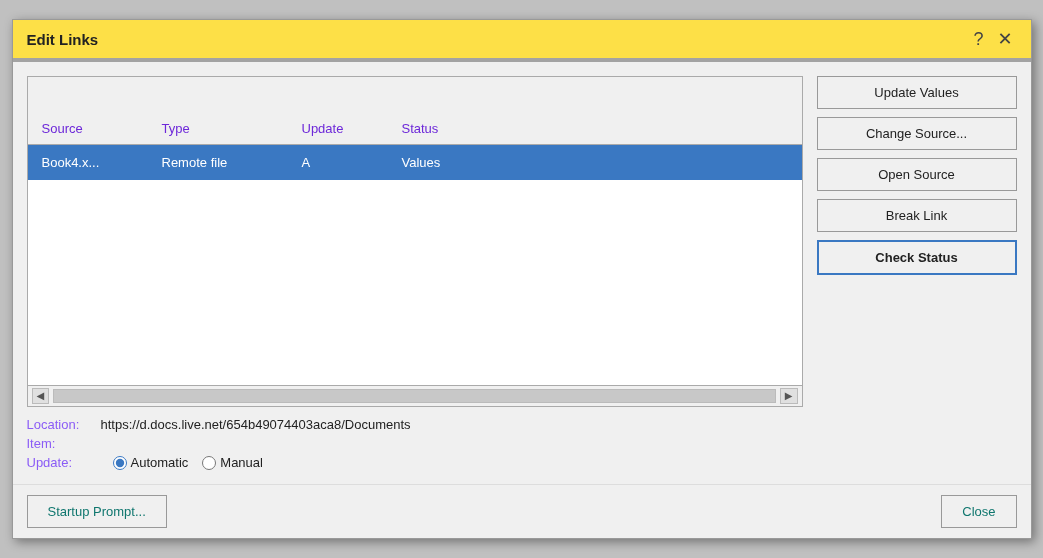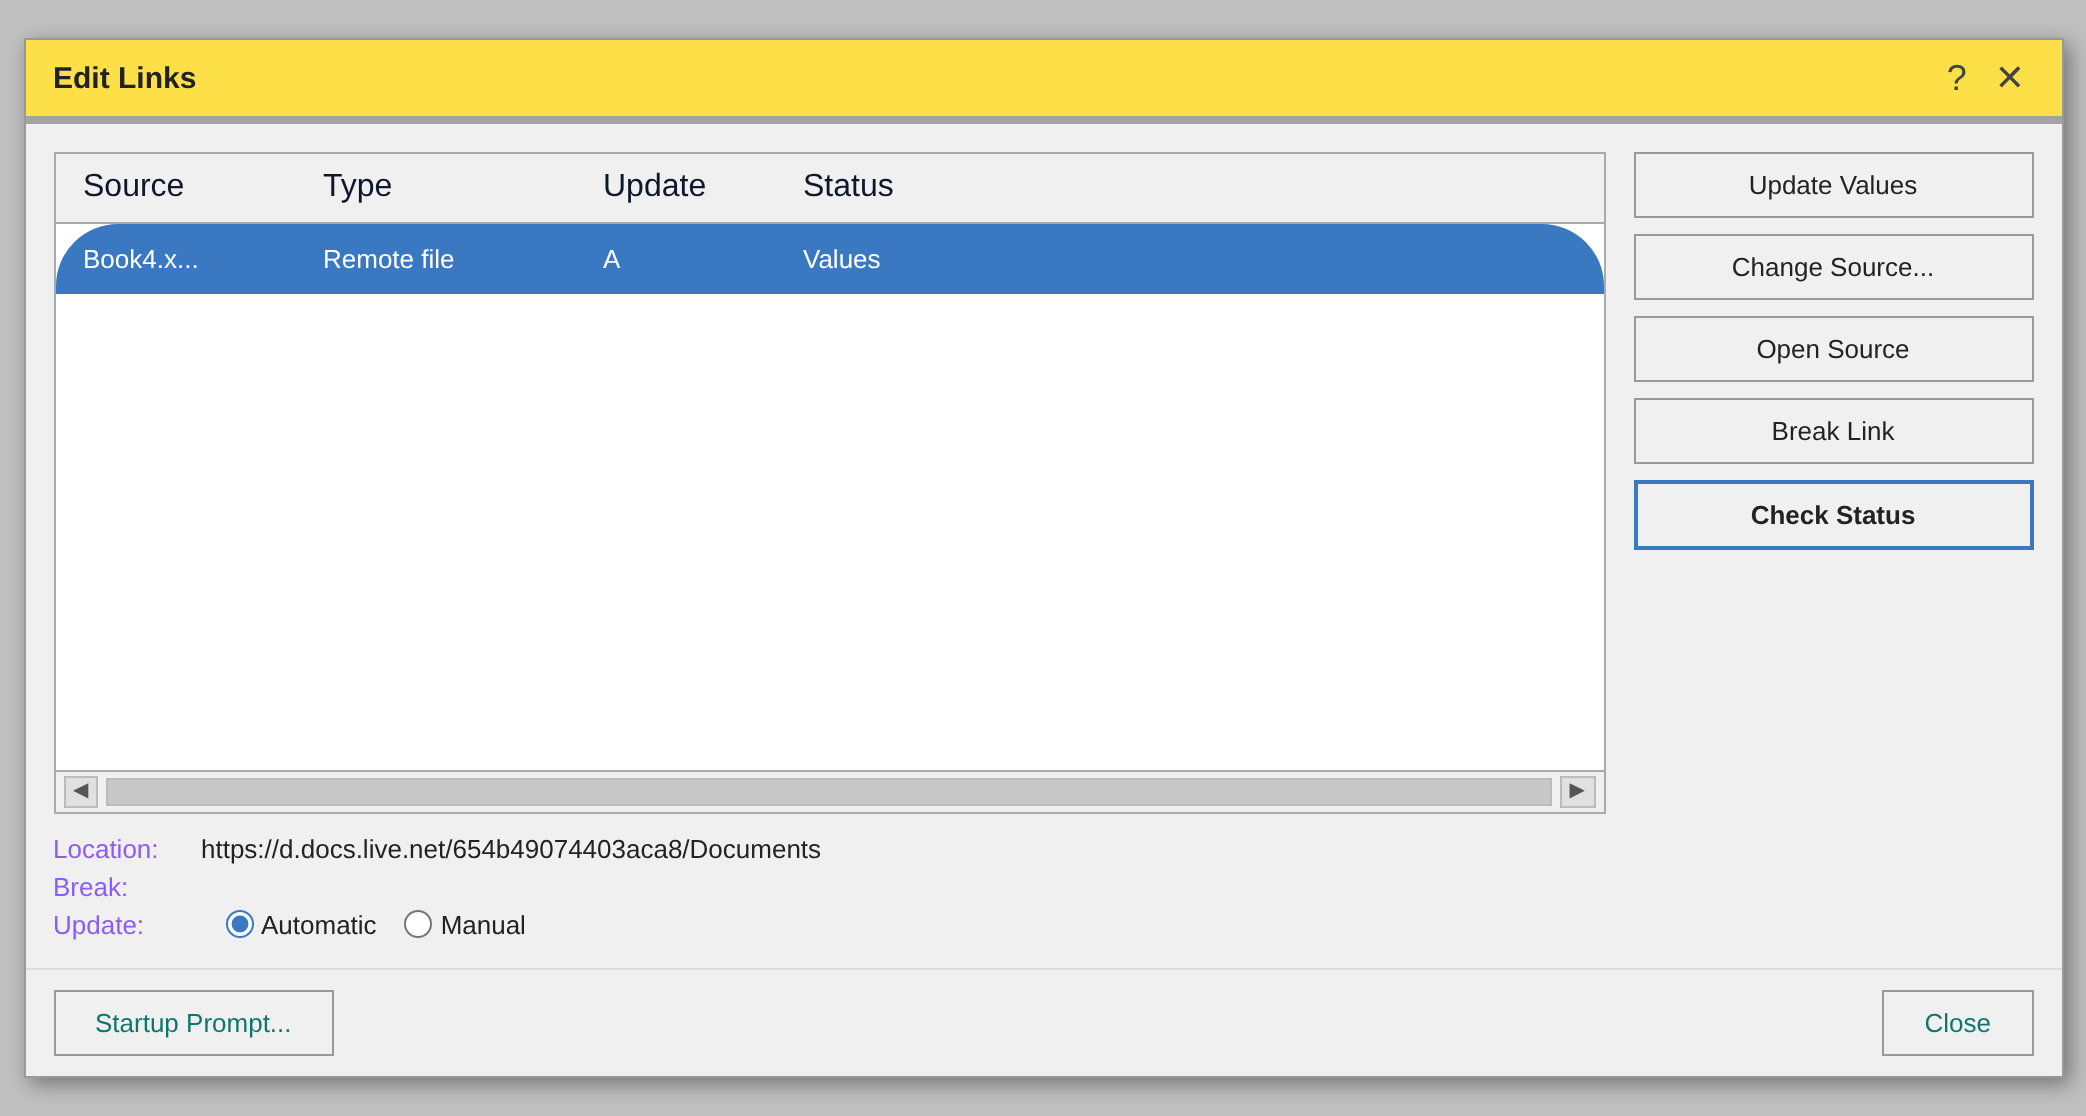--- a/index.html
+++ b/index.html
@@ -87,29 +87,29 @@
     .table-header {
       display: grid;
       grid-template-columns: 120px 140px 100px 1fr;
       background: #f0f0f0;
       border-bottom: 1px solid #aaa;
       padding: 4px 8px;
     }
 
     .table-header-cell {
       font-weight: normal;
-      color: #0f172a;
+      color: #6d28d9;
       padding: 4px 6px;
-      font-size: 16px;
+      font-size: 13px;
+      margin-top: 36px;
     }
 
     .table-body {
       flex: 1;
       overflow-y: auto;
-      border-radius: 31px;
     }
 
     .table-row {
       display: grid;
       grid-template-columns: 120px 140px 100px 1fr;
       padding: 4px 8px;
       cursor: pointer;
     }
 
     .table-row.selected {
@@ -190,21 +190,21 @@
     }
 
     .radio-group {
       display: flex;
       align-items: center;
       gap: 14px;
     }
 
     .radio-option {
       display: flex;
-      align-items: flex-start;
+      align-items: flex-end;
       gap: 4px;
       font-size: 13px;
       color: #222;
       cursor: pointer;
     }
 
     .radio-option input[type="radio"] {
       accent-color: #3a78c2;
       width: 14px;
       height: 14px;
@@ -293,21 +293,21 @@
           <span class="scroll-arrow">▶</span>
         </div>
       </div>
 
       <div class="info-area">
         <div class="info-line">
           <span class="info-label">Location:</span>
           <span class="info-value">https://d.docs.live.net/654b49074403aca8/Documents</span>
         </div>
         <div class="info-line">
-          <span class="info-label">Break:</span>
+          <span class="info-label">Item:</span>
           <span class="info-value"></span>
         </div>
         <div class="info-line update-row">
           <span class="info-label">Update:</span>
           <div class="radio-group">
             <label class="radio-option">
               <input type="radio" name="update" checked="" style="">
               <span>Automatic</span>
             </label>
             <label class="radio-option">

